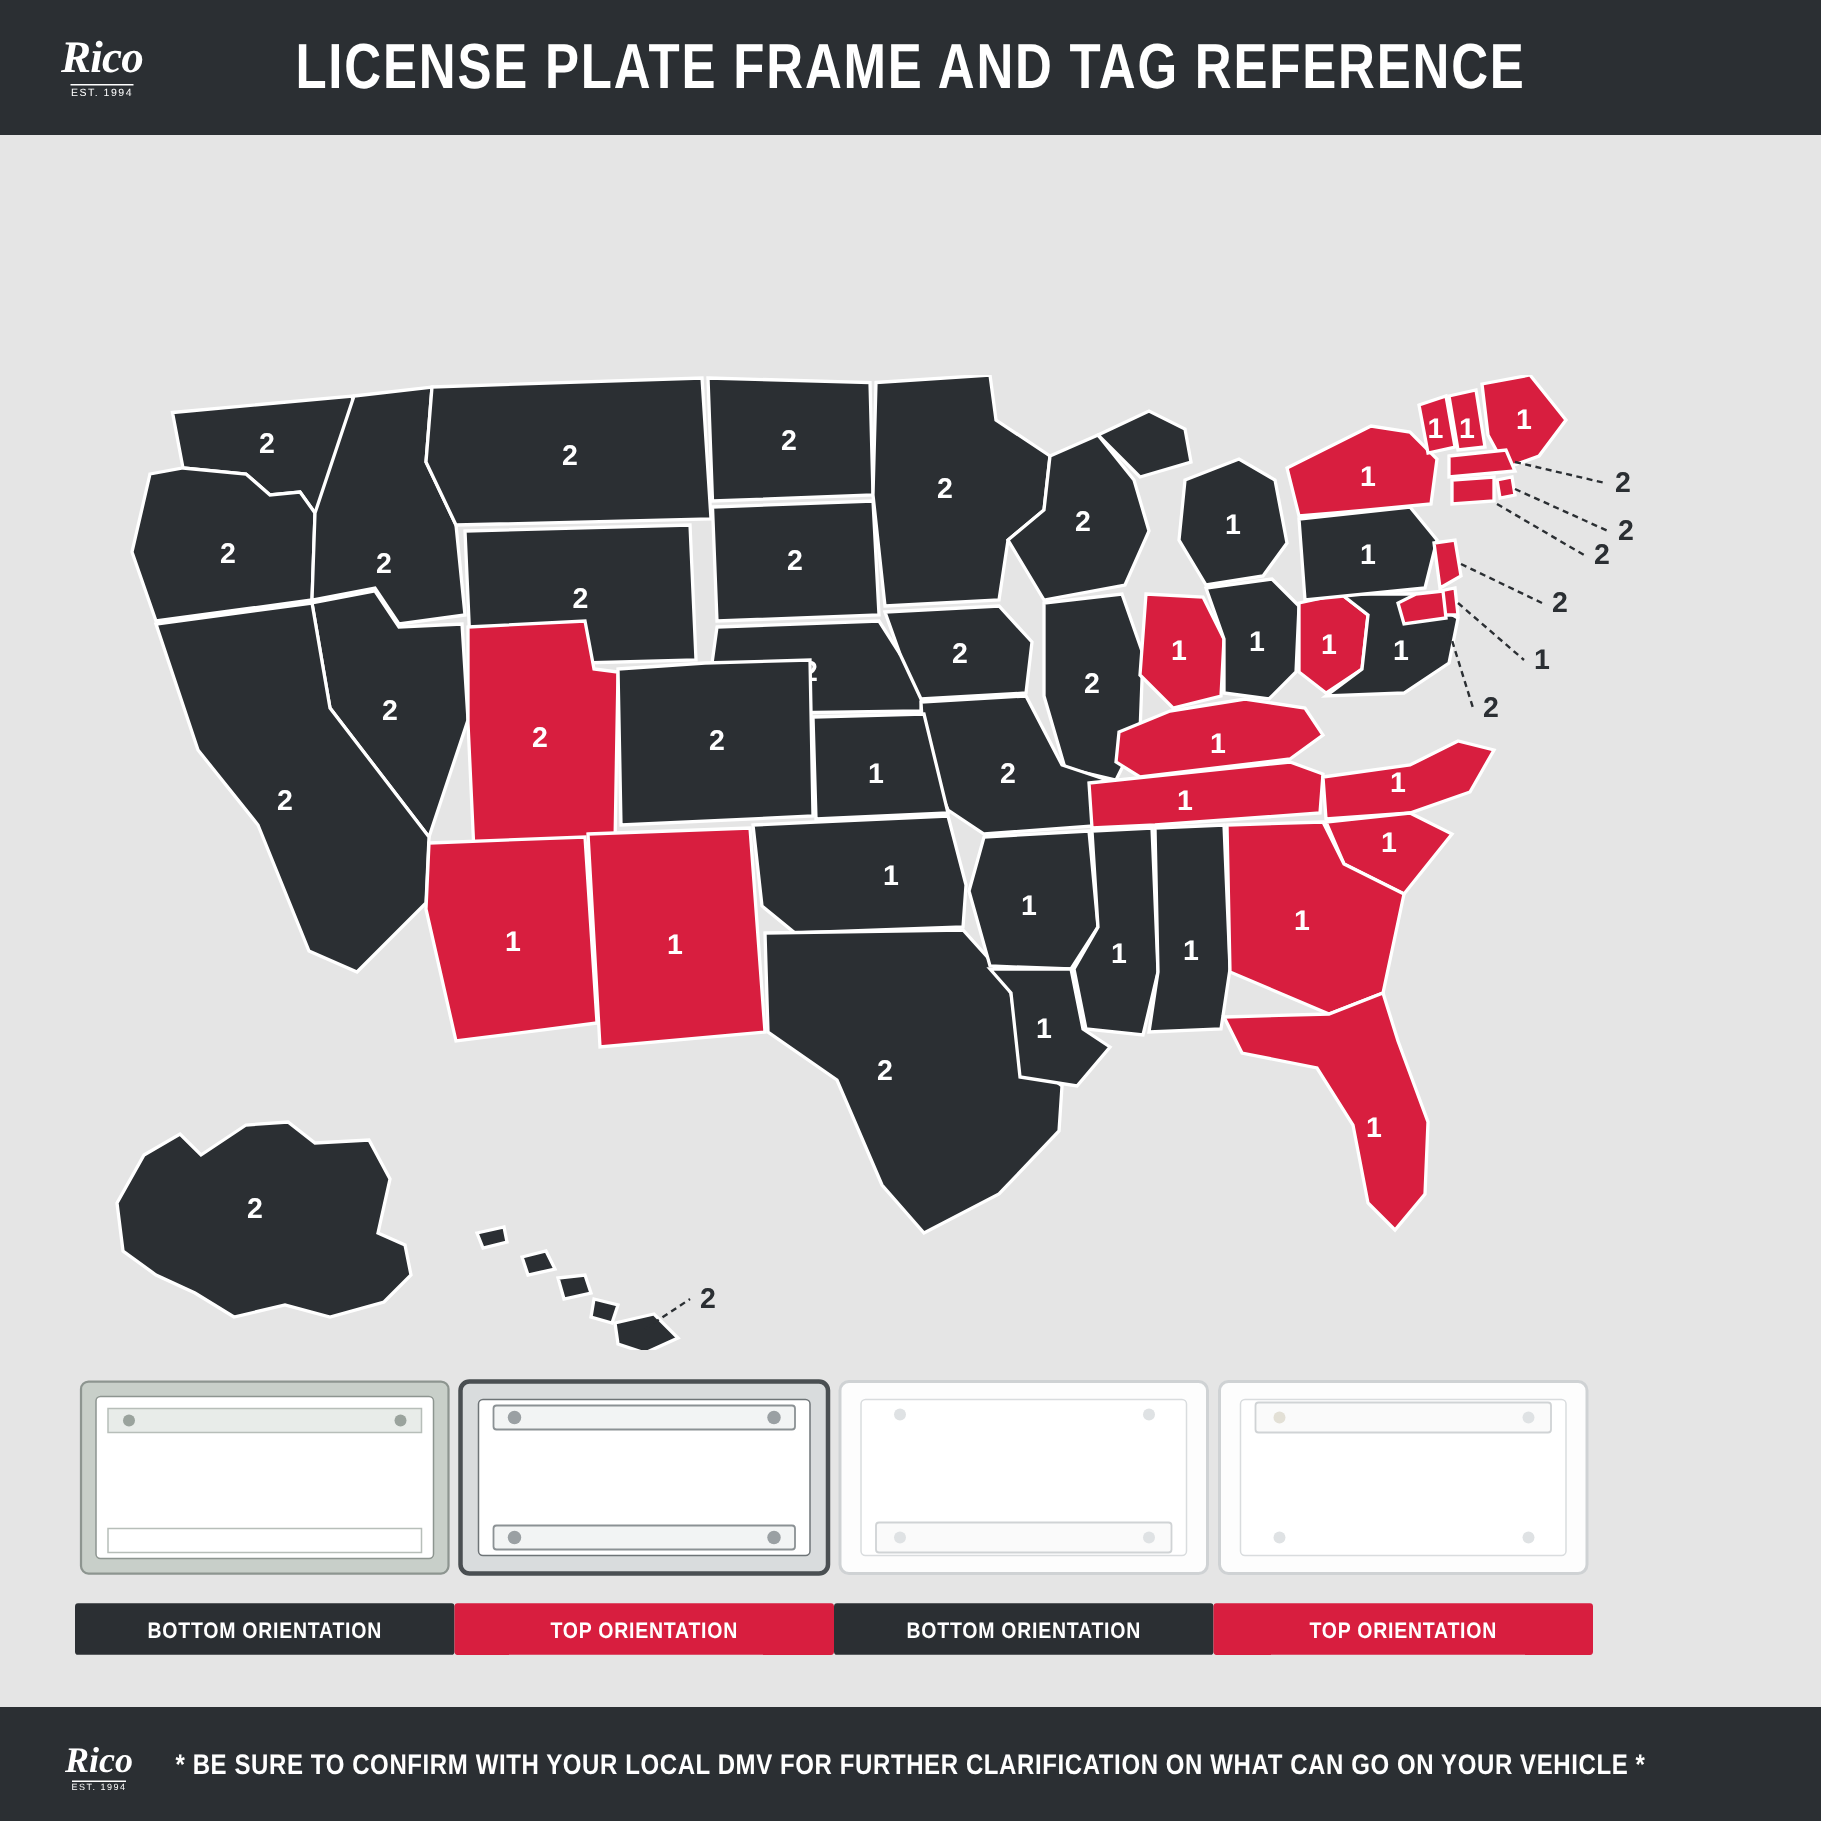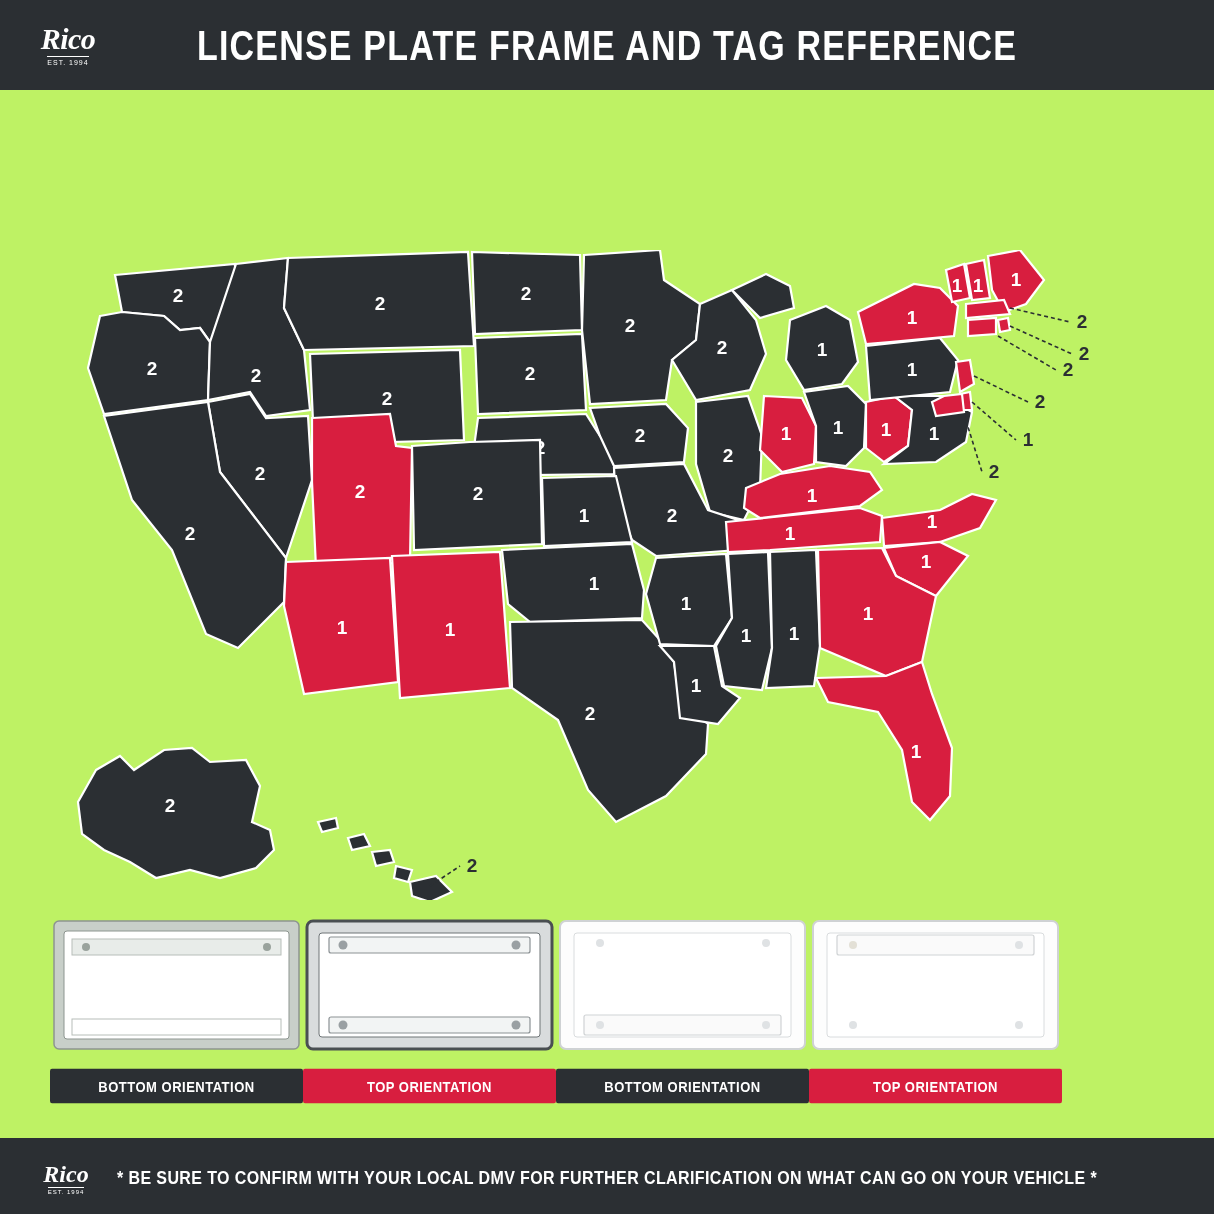--- a/index.html
+++ b/index.html
@@ -2,21 +2,21 @@
 <html><head>
 <meta charset="utf-8">
 <style>
   * { box-sizing: border-box; margin: 0; padding: 0; }
   html, body {
     width: 1214px; height: 1214px;
     background: #ffffff;
     font-family: "Liberation Sans", sans-serif;
     overflow: hidden;
   }
-  .page { position: relative; width: 1214px; height: 1214px; background: #bef264; }
+  .page { position: relative; width: 1214px; height: 1214px; background: #e5e5e5; }
 
   
   .header {
     position: absolute; top: 0; left: 0; width: 1214px; height: 90px;
     background: #2b2f33;
     display: flex; align-items: center; justify-content: center;
   }
   .header-title {
     color: #ffffff;
     font-size: 34px;

